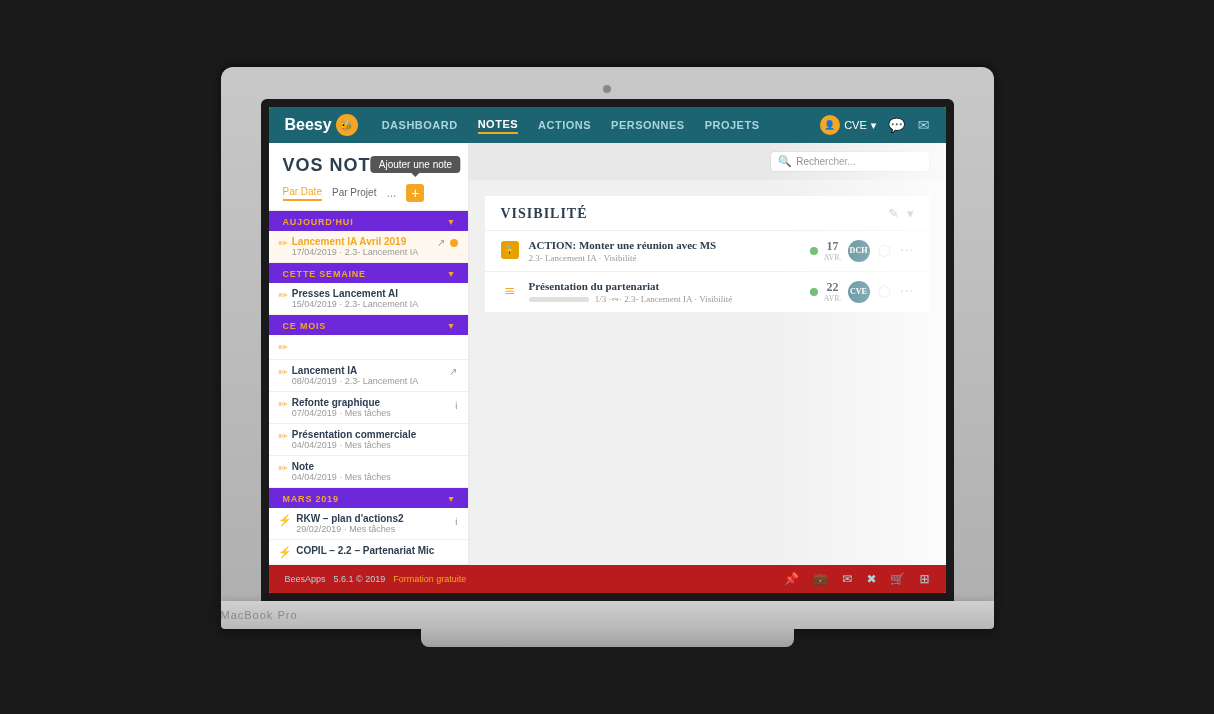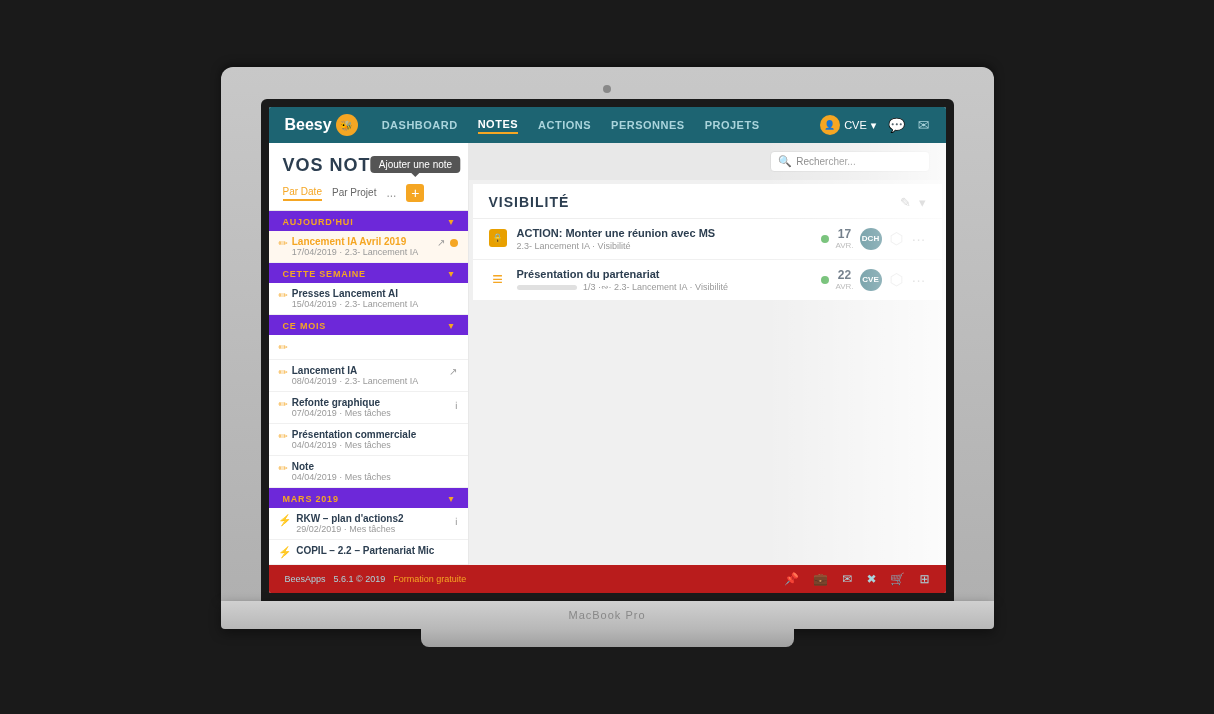--- a/index.html
+++ b/index.html
@@ -43,21 +43,20 @@
       width: 100%;
       overflow: hidden;
       border-radius: 2px;
     }
     .laptop-bottom {
       background: linear-gradient(180deg, #d0d0d0 0%, #b8b8b8 100%);
       height: 28px;
       border-radius: 0 0 4px 4px;
       display: flex;
       align-items: center;
-      justify-content: center;
       box-shadow: 0 4px 12px rgba(0,0,0,0.4);
     }
     .laptop-brand {
       font-size: 11px;
       color: #888;
       letter-spacing: 1px;
     }
     .laptop-trackpad-area {
       background: linear-gradient(180deg, #b8b8b8 0%, #a0a0a0 100%);
       height: 18px;
@@ -310,22 +309,23 @@
       border: none; outline: none;
       font-size: 10px;
       color: #aaa;
       background: transparent;
       width: 100%;
     }
 
     
     .note-panel {
       background: #fff;
-      margin: 4px;
+      margin: 16px;
       padding: 0;
+      font-family: Liberation Serif, serif;
     }
     .note-panel-header {
       display: flex;
       align-items: center;
       justify-content: space-between;
       padding: 10px 16px 8px;
       border-bottom: 1px solid #eee;
     }
     .note-panel-title {
       font-size: 14px;

